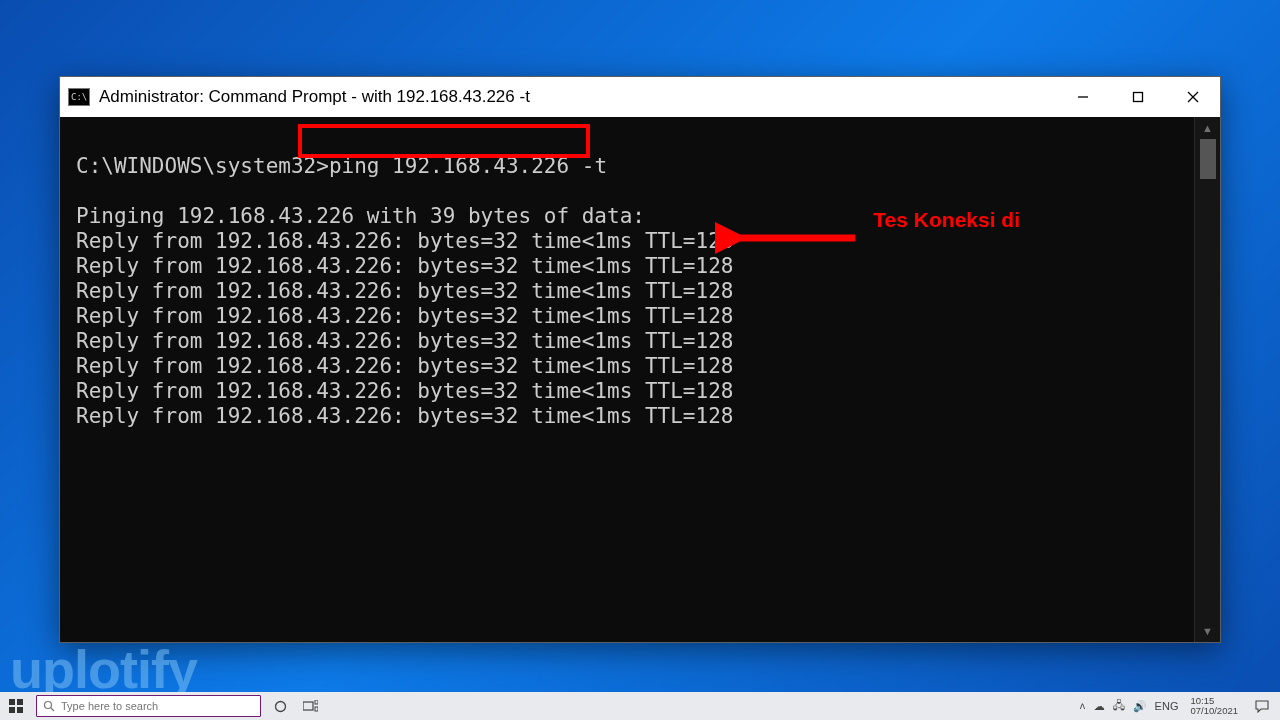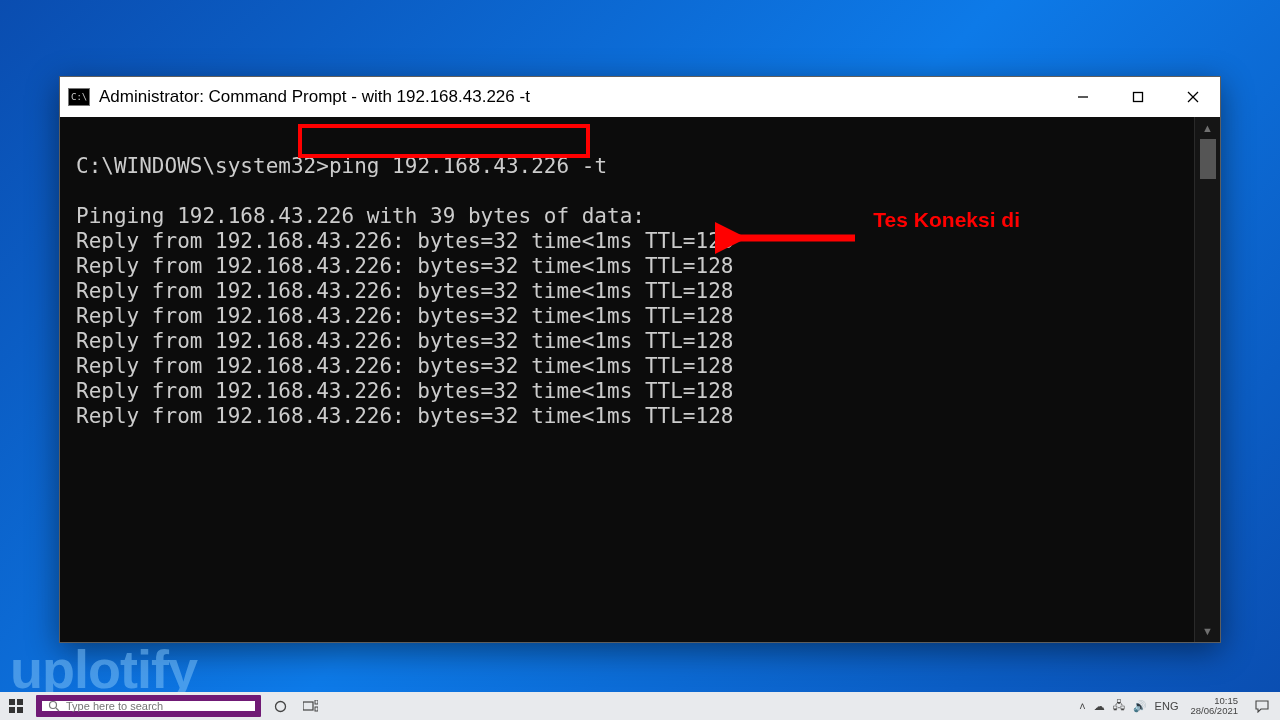--- a/index.html
+++ b/index.html
@@ -106,40 +106,40 @@
     font-size: 11px; color: #444;
   }
   .tb-start {
     width: 32px; height: 100%;
     display: flex; align-items: center; justify-content: center;
     cursor: pointer;
   }
   .tb-start svg { width: 14px; height: 14px; }
   .tb-search {
     width: 225px; height: 22px; margin: 0 4px;
-    background: #fff; border: 6px solid #701a75;
+    background: #fff; border: 1px solid #701a75;
     display: flex; align-items: center; padding: 0 6px;
     color: #777; border-radius: 1px;
   }
   .tb-search .mag { margin-right: 6px; display:flex; }
   .tb-search input {
     border: none; outline: none; flex: 1;
     font-size: 11px; color: #666; background: transparent;
   }
   .tb-btn {
     width: 30px; height: 100%;
     display: flex; align-items: center; justify-content: center;
     cursor: pointer; color: #444;
   }
   .tb-tray {
     margin-left: auto; display: flex; align-items: center; height: 100%;
     gap: 8px; padding-right: 6px; color: #444;
   }
   .tb-tray .tray-icon { font-size: 11px; cursor: pointer; }
-  .tb-clock { font-size: 9.5px; line-height: 1.05; text-align: right; padding: 0 4px; }
+  .tb-clock { font-size: 9.5px; line-height: 1.05; text-align: left; padding: 0 4px; }
   .tb-notif {
     width: 24px; height: 100%;
     display: flex; align-items: center; justify-content: center;
     cursor: pointer;
   }
 </style>
 </head>
 <body>
 
 <div class="window">
@@ -237,21 +237,21 @@
   </div>
 
   <div class="tb-tray">
     <span class="tray-icon">˄</span>
     <span class="tray-icon">☁</span>
     <span class="tray-icon">🖧</span>
     <span class="tray-icon">🔊</span>
     <span class="tray-icon">ENG</span>
     <div class="tb-clock">
       <div>10:15</div>
-      <div>28/06/2021</div>
+      <div>07/10/2021</div>
     </div>
     <div class="tb-notif">
       <svg width="14" height="13" viewBox="0 0 14 13">
           <path d="M1 1 h12 v8 h-7 l-3 3 v-3 h-2 z" fill="none" stroke="#444" stroke-width="1.1"></path>
         </svg>
     </div>
   </div>
 </div>
 
 </body></html>

